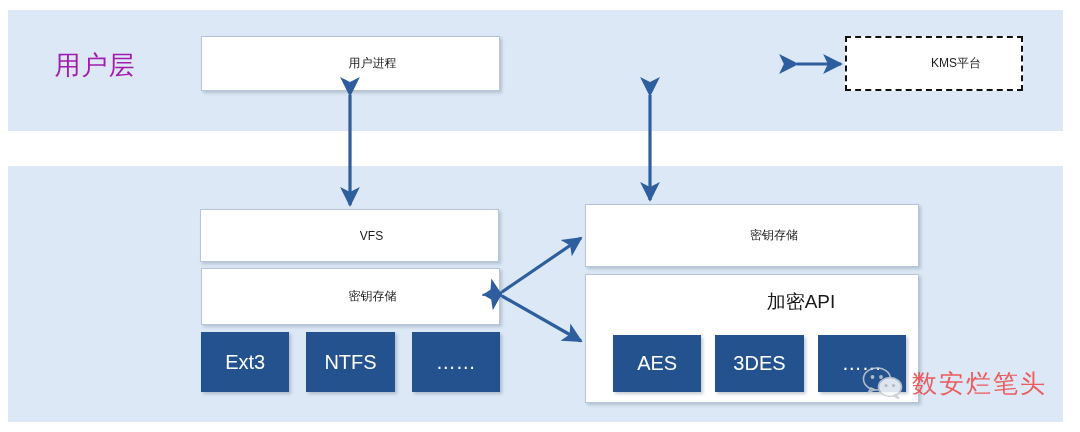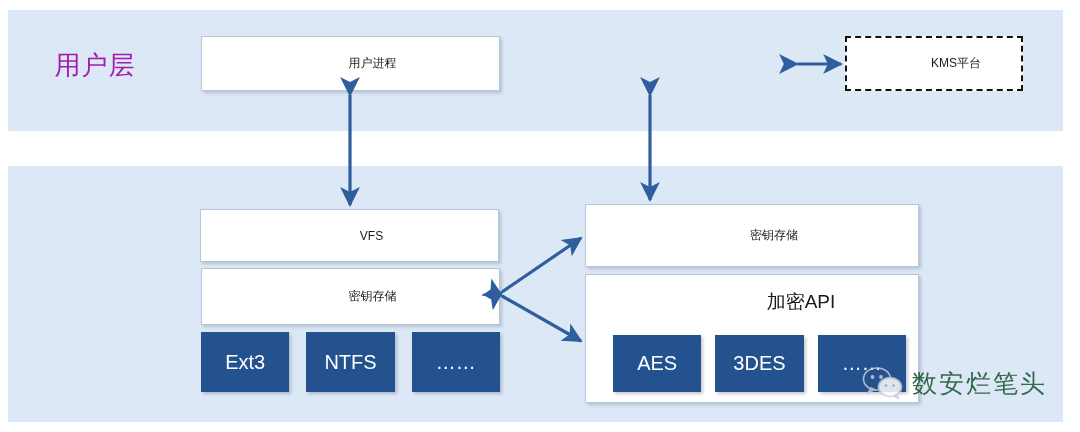--- a/index.html
+++ b/index.html
@@ -49,21 +49,21 @@
   #chips-alg{left:27px;top:60px;width:293px;height:57px;gap:14px;}
   #chips-alg .chip{width:93px;height:57px;}
 
   
   #arrows{position:absolute;left:0;top:0;width:1080px;height:432px;
           pointer-events:none;}
 
   
   #watermark{position:absolute;left:862px;top:358px;width:210px;height:50px;
        display:flex;align-items:center;gap:8px;opacity:.85;}
-  #wm-text{font-size:25px;color:#14532d;font-family:"Liberation Serif","DejaVu Serif",serif;
+  #wm-text{font-size:25px;color:#ef4444;font-family:"Liberation Serif","DejaVu Serif",serif;
        letter-spacing:2px;white-space:nowrap;}
 </style>
 </head>
 <body>
 
 <div id="stage">
 
   <div class="band" id="band-user"></div>
   <div class="band" id="band-os"></div>
 

